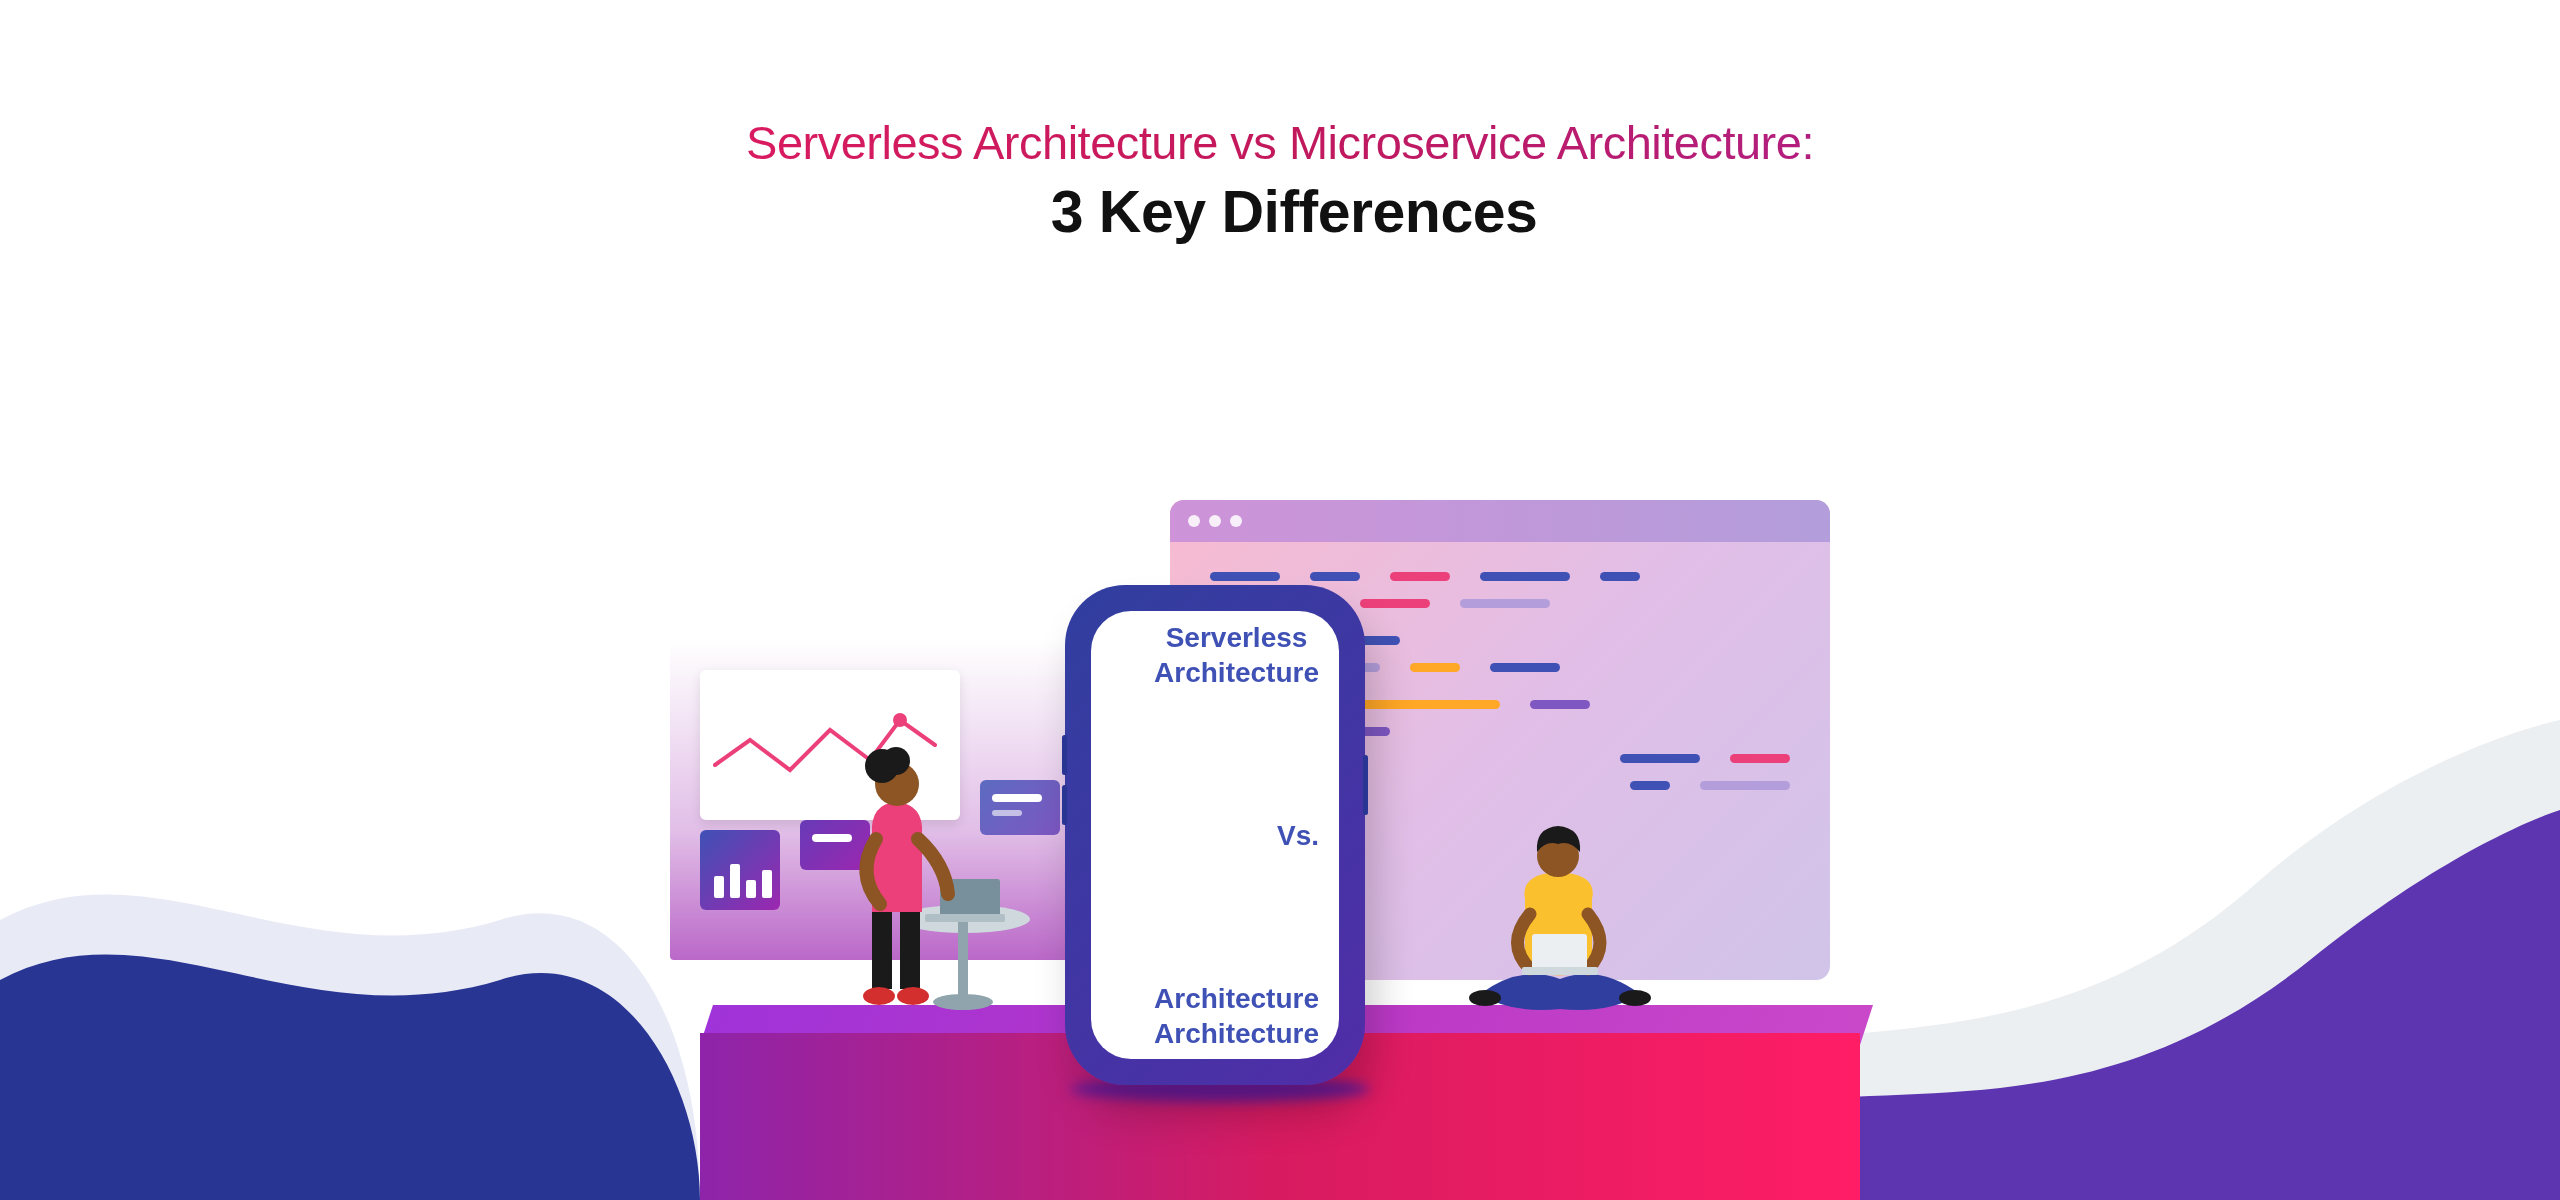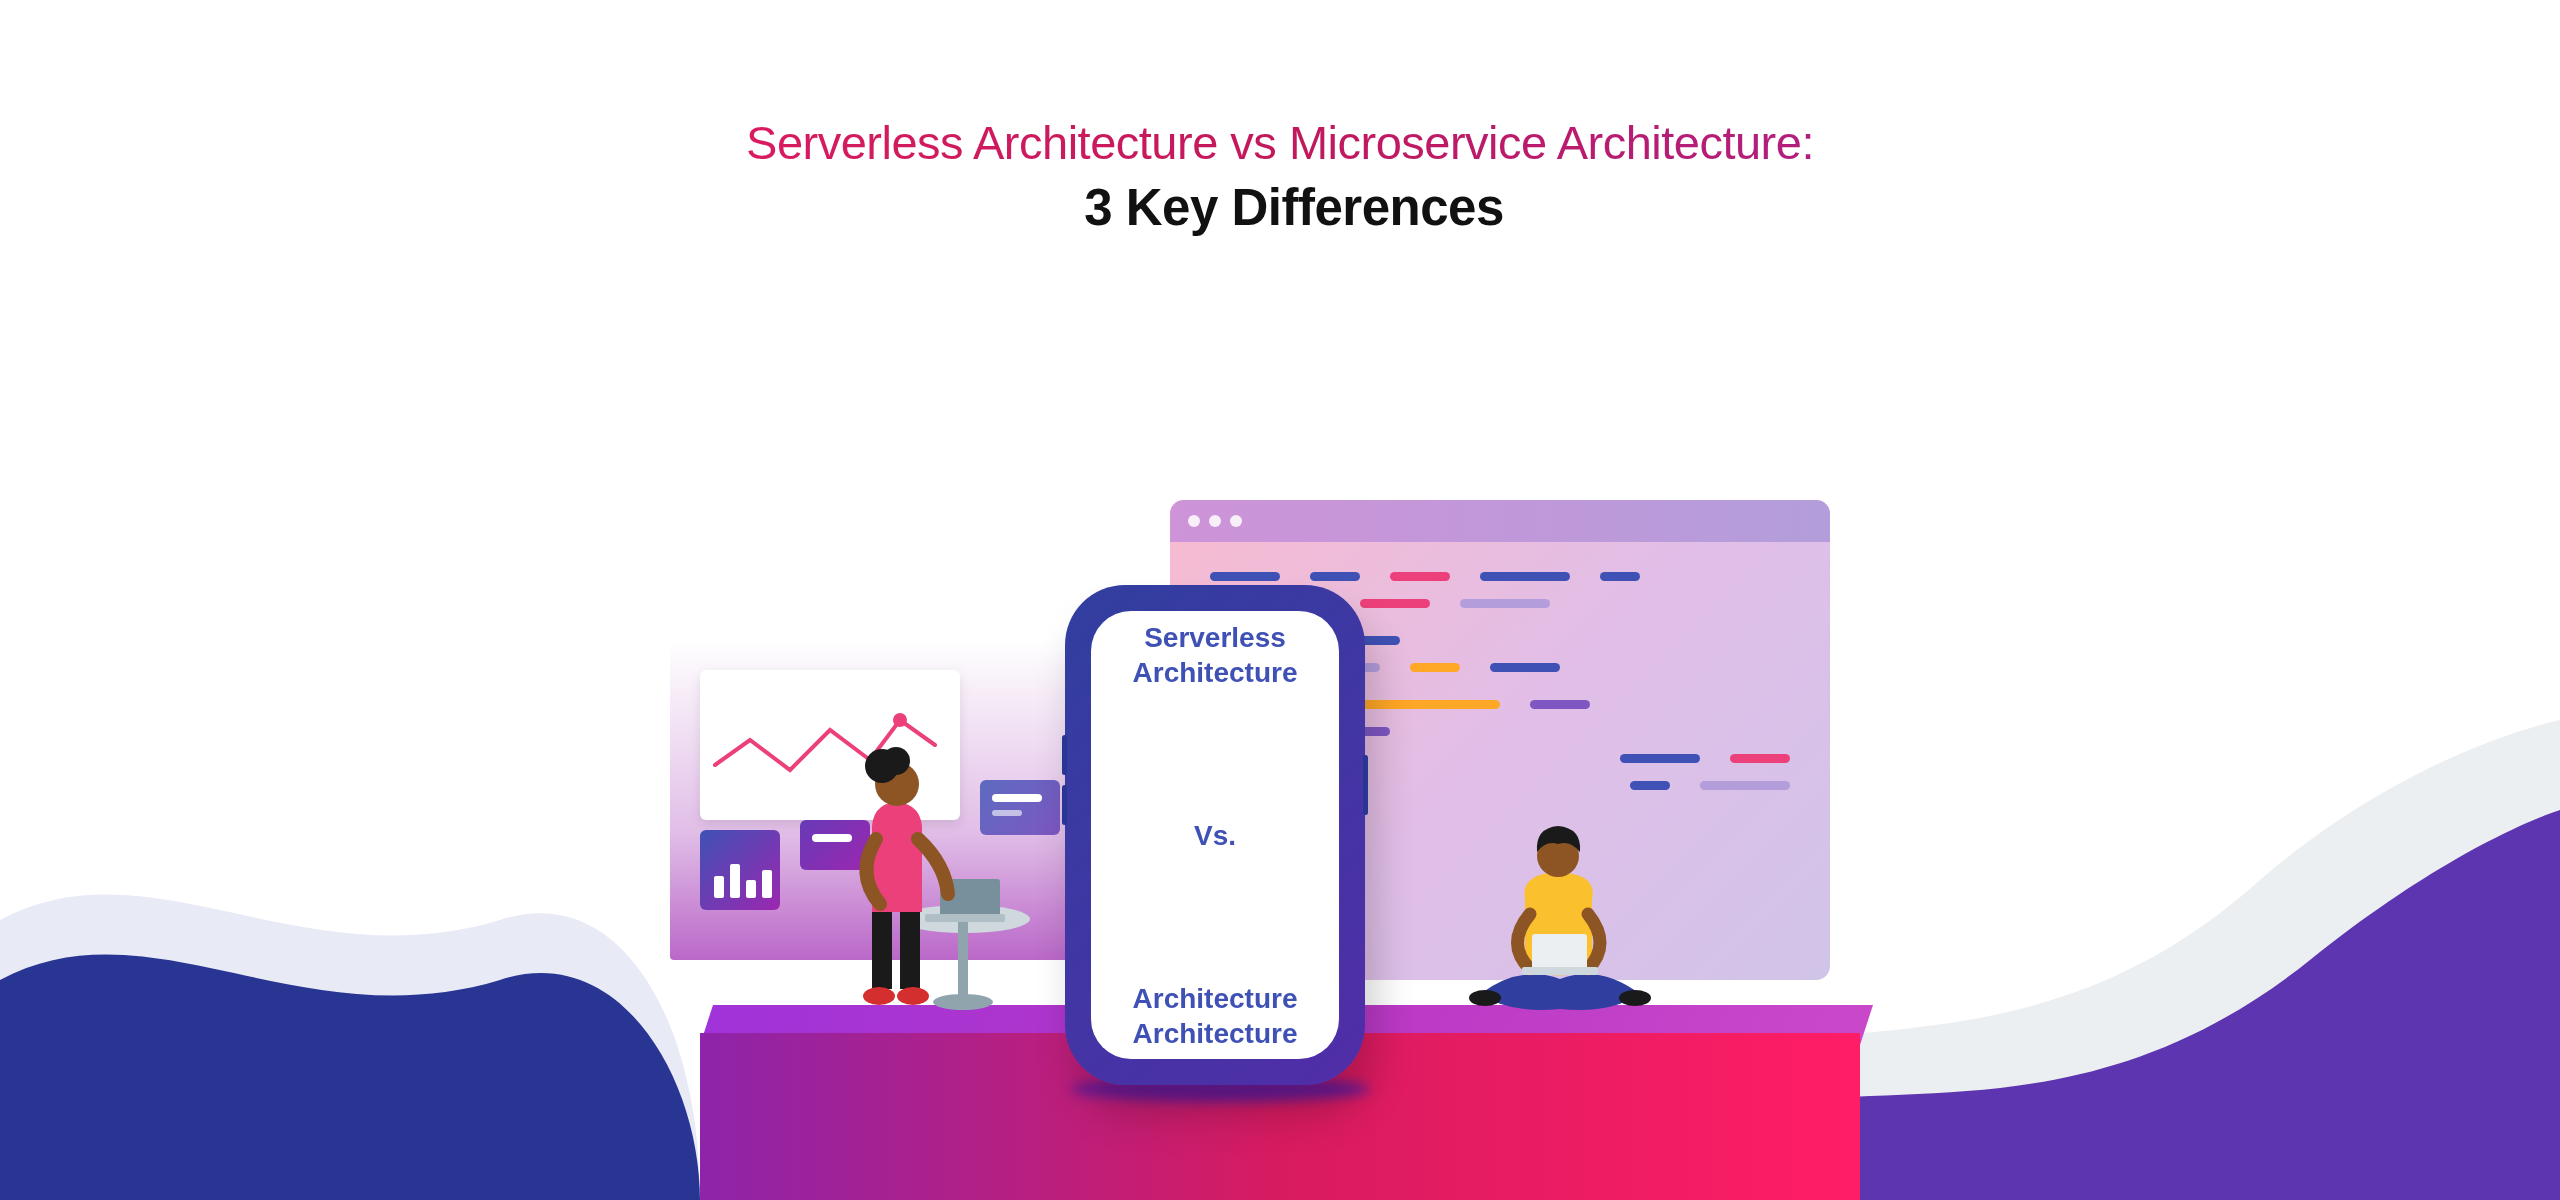--- a/index.html
+++ b/index.html
@@ -40,21 +40,21 @@
 .heading-line1 {
   font-size: 47px;
   font-weight: 400;
   background: linear-gradient(90deg, #e91e63 0%, #d81b60 30%, #c2185b 50%, #9c27b0 100%);
   -webkit-background-clip: text;
   background-clip: text;
   -webkit-text-fill-color: transparent;
   letter-spacing: -0.5px;
 }
 .heading-line2 {
-  font-size: 51px;
+  font-size: 59px;
   font-weight: 700;
   color: #111111;
   margin-top: 8px;
   letter-spacing: -0.5px;
   padding-left: 28px;
 }
 
 
 .stage {
   position: absolute;
@@ -205,21 +205,21 @@
 .phone-screen {
   position: absolute;
   top: 26px;
   left: 26px;
   right: 26px;
   bottom: 26px;
   background: #ffffff;
   border-radius: 40px;
   display: flex;
   flex-direction: column;
-  align-items: center;
+  align-items: flex-end;
   justify-content: center;
   padding: 30px 20px;
   gap: 36px;
 }
 .phone-notch-l{ position:absolute; left:-3px; top:150px; width:5px; height:40px; background:#283593; border-radius:3px;}
 .phone-notch-l2{ position:absolute; left:-3px; top:200px; width:5px; height:40px; background:#283593; border-radius:3px;}
 .phone-notch-r{ position:absolute; right:-3px; top:170px; width:5px; height:60px; background:#283593; border-radius:3px;}
 .phone-text {
   color: #3f51b5;
   font-weight: 700;

